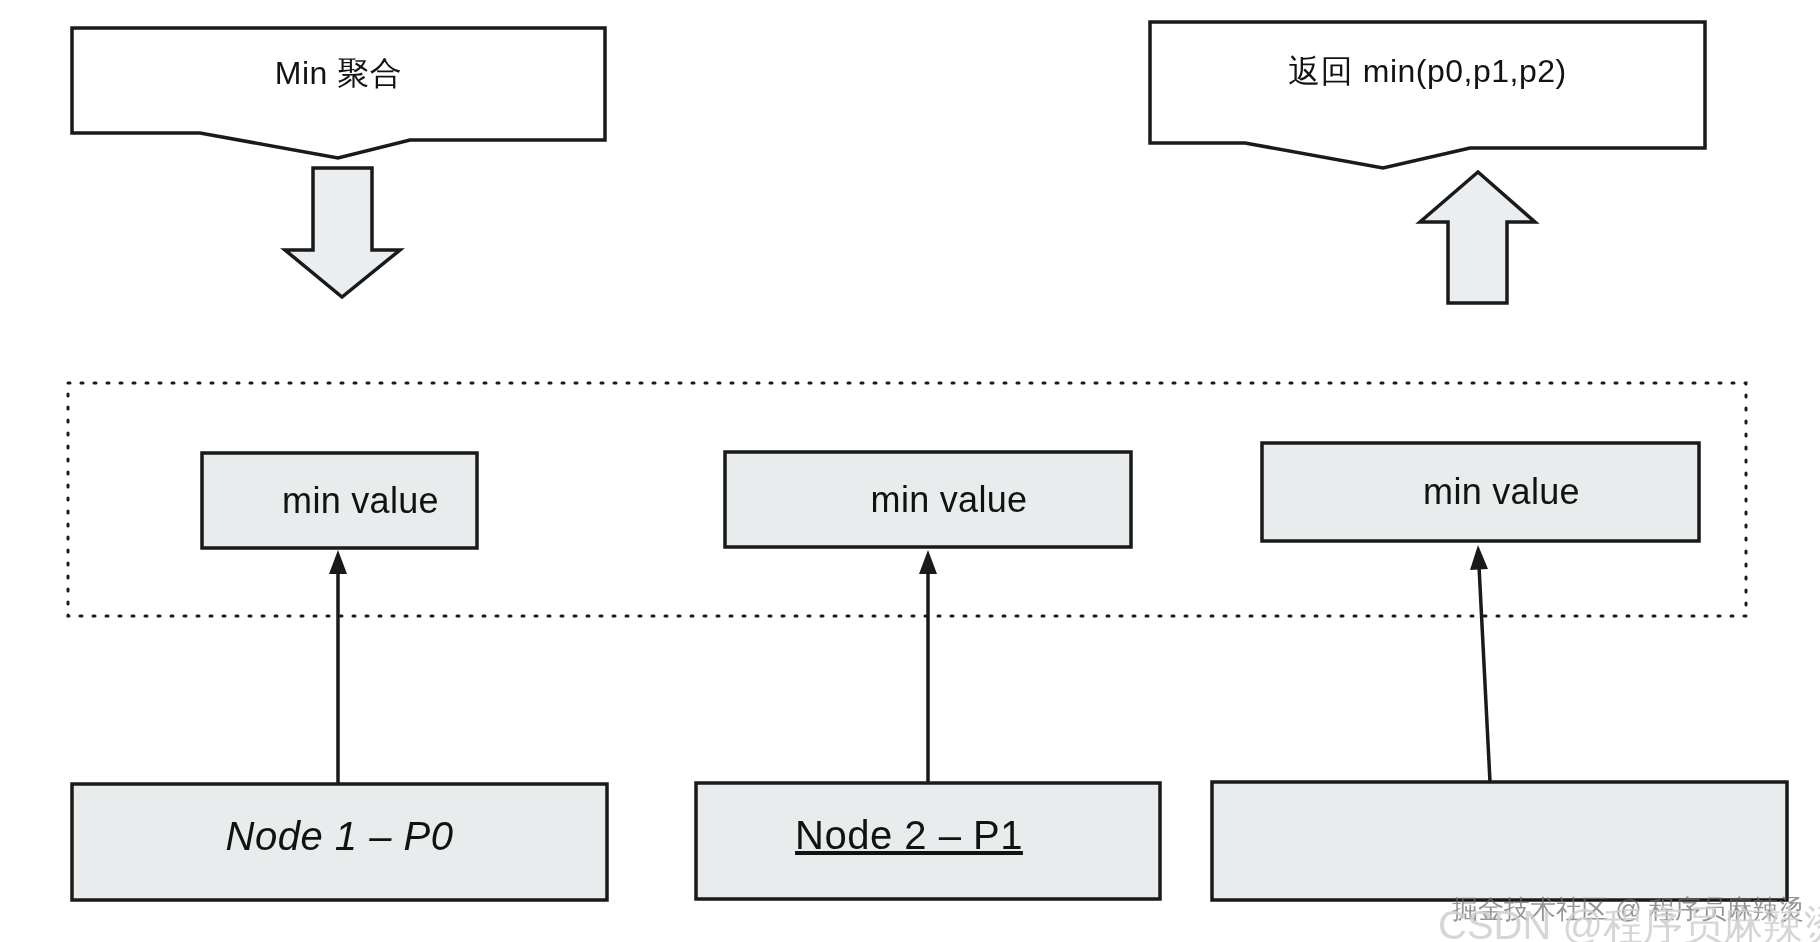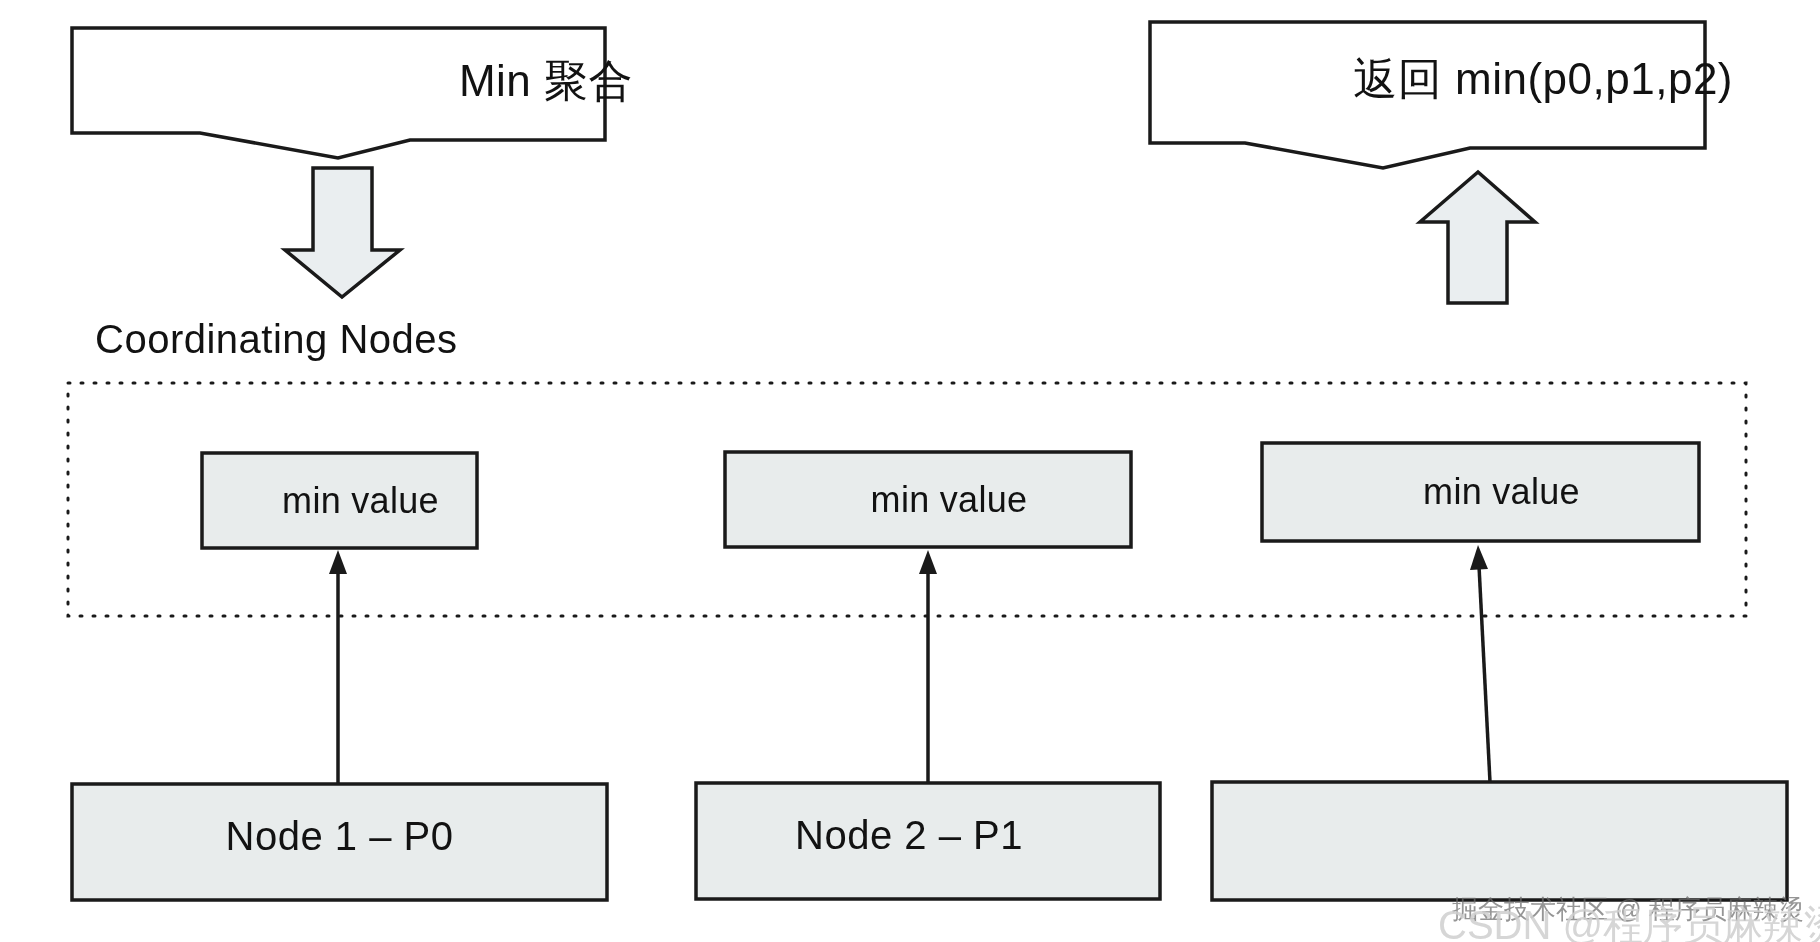--- a/index.html
+++ b/index.html
@@ -25,24 +25,23 @@
     height: 942px;
   }
   .lbl {
     position: absolute;
     white-space: nowrap;
     color: #121212;
     font-family: "Liberation Sans", "DejaVu Sans", sans-serif;
     user-select: none;
   }
   .banner-label {
-    font-size: 44px;
-    text-align: right;
+    font-size: 32px;
+    text-align: center;
     letter-spacing: 0.5px;
-    padding-left: 28px;
   }
   .section-label {
     font-size: 40px;
     letter-spacing: 0.5px;
   }
   .box-label {
     font-size: 36px;
     text-align: center;
     letter-spacing: 0.3px;
     margin-left: 21px;
@@ -106,30 +105,29 @@
       <line x1="1490" y1="782" x2="1479" y2="566" stroke="#1a1a1a" stroke-width="3.5"></line>
       <polygon points="1478,545 1470,570 1488,569" fill="#1a1a1a"></polygon>
     </g>
 
   </svg>
 
   <div class="lbl banner-label" style="left:72px; top:52px; width:533px;">Min 聚合</div>
 
   <div class="lbl banner-label" style="left:1150px; top:50px; width:555px;">返回 min(p0,p1,p2)</div>
 
-  <div class="lbl section-label" style="left:95px; top:317px;">Coordinating Nodes</div>
 
   <div class="lbl box-label" style="left:202px; top:480px; width:275px;">min value</div>
 
   <div class="lbl box-label" style="left:725px; top:479px; width:406px;">min value</div>
 
   <div class="lbl box-label" style="left:1262px; top:471px; width:437px;">min value</div>
 
-  <div class="lbl node-label" style="left:72px; top:814px; width:535px;">Node 1 – P0</div>
+  <div class="lbl node-label" style="left:72px; top:814px; width:535px;font-style:italic;">Node 1 – P0</div>
 
-  <div class="lbl node-label" style="left:696px; top:813px; width:426px;">Node 2 – P1</div>
+  <div class="lbl node-label" style="left:696px; top:813px; width:426px;text-decoration:underline;">Node 2 – P1</div>
 
 
   <div class="watermark wm-top" style="left:1452px; top:892px;">掘金技术社区 @ 程序员麻辣烫</div>
 
   <div class="watermark wm-bottom" style="left:1438px; top:898px;">CSDN @程序员麻辣烫</div>
 
 </div>
 
 </body></html>

